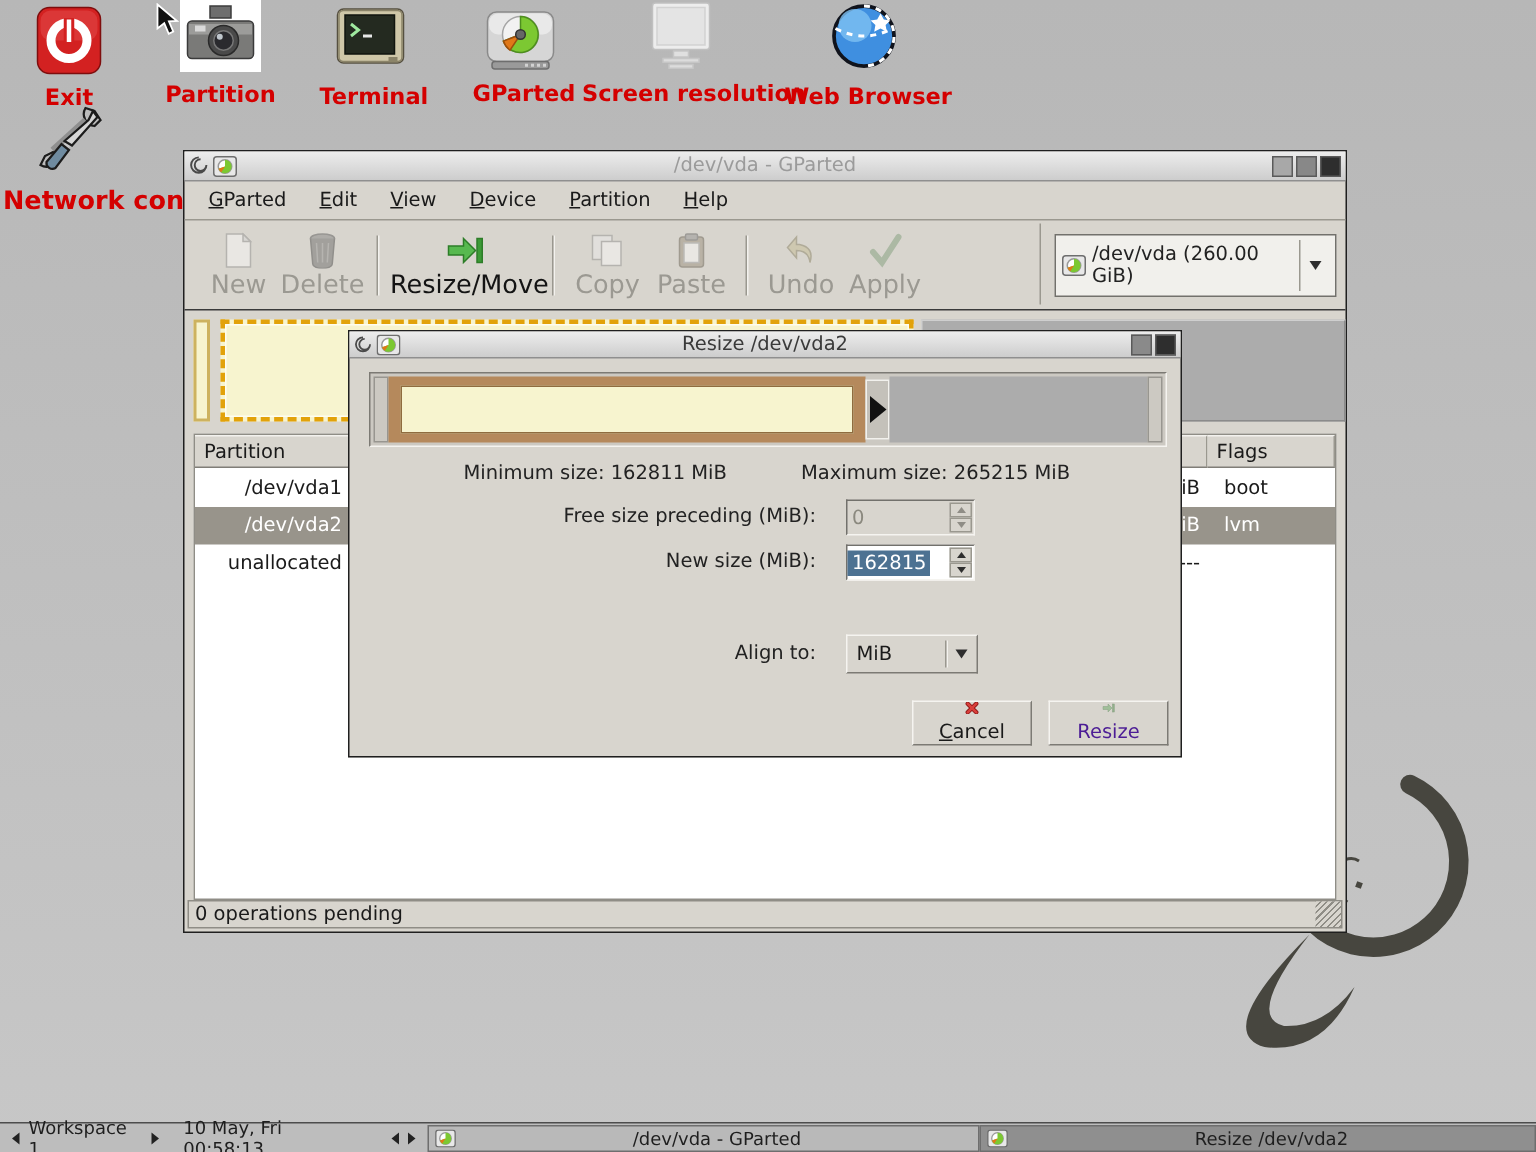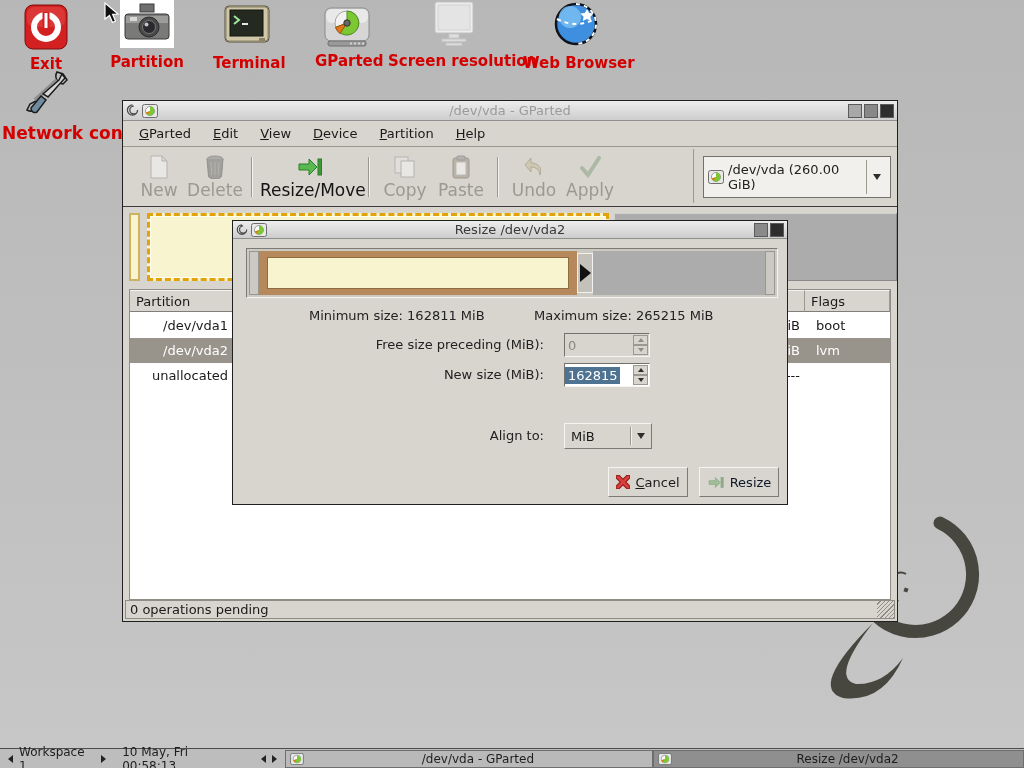--- a/index.html
+++ b/index.html
@@ -96,22 +96,22 @@
   .entry .val { padding-left:3px; }
   .entry.disabled { background:#d8d5ce; color:#8b897f; }
   .entry .val.seltxt { background:var(--selection-blue,#4d7292); color:#fff; padding:1px 2px 1px 3px; }
   .spinner { position:absolute; right:1px; top:1px; bottom:1px; width:15px; display:flex; flex-direction:column; }
   .spinbtn { flex:1; background:#d8d5ce; border:1px solid #9a988f; display:flex; align-items:center; justify-content:center; }
   .combo { position:absolute; left:331px; width:88px; height:26px; display:flex; align-items:center;
     padding-left:6px; }
   .combo .csep { margin-left:auto; width:1px; height:18px; background:#9a988f; box-shadow:1px 0 0 #f3f2ee; }
   .combo .cdd { width:20px; display:flex; justify-content:center; }
   .btn { position:absolute; width:80px; height:30px; display:flex; align-items:center; justify-content:center;
-    gap:5px; font-size:13px; }
-  .btn.disabled { color:#0f172a; }
+    gap:5px; font-size:13px;flex-direction:column; }
+  .btn.disabled { color:#4c1d95; }
   .btn.disabled svg { filter:grayscale(40%) opacity(55%); }
   
   .tri-r { width:0; height:0; border-left:5px solid #222; border-top:4px solid transparent; border-bottom:4px solid transparent; }
   .tri-l { width:0; height:0; border-right:5px solid #222; border-top:4px solid transparent; border-bottom:4px solid transparent; }
   .tri-d { width:0; height:0; border-top:6px solid #2e2e2e; border-left:4px solid transparent; border-right:4px solid transparent; }
   .tri-u-s { width:0; height:0; border-bottom:4px solid #2e2e2e; border-left:3px solid transparent; border-right:3px solid transparent; }
   .tri-d-s { width:0; height:0; border-top:4px solid #2e2e2e; border-left:3px solid transparent; border-right:3px solid transparent; }
   .dim .tri-u-s { border-bottom-color:#8f8d86; } .dim .tri-d-s { border-top-color:#8f8d86; }
   .rw-tri { width:0; height:0; border-left:11px solid #111; border-top:9px solid transparent; border-bottom:9px solid transparent; }
   

